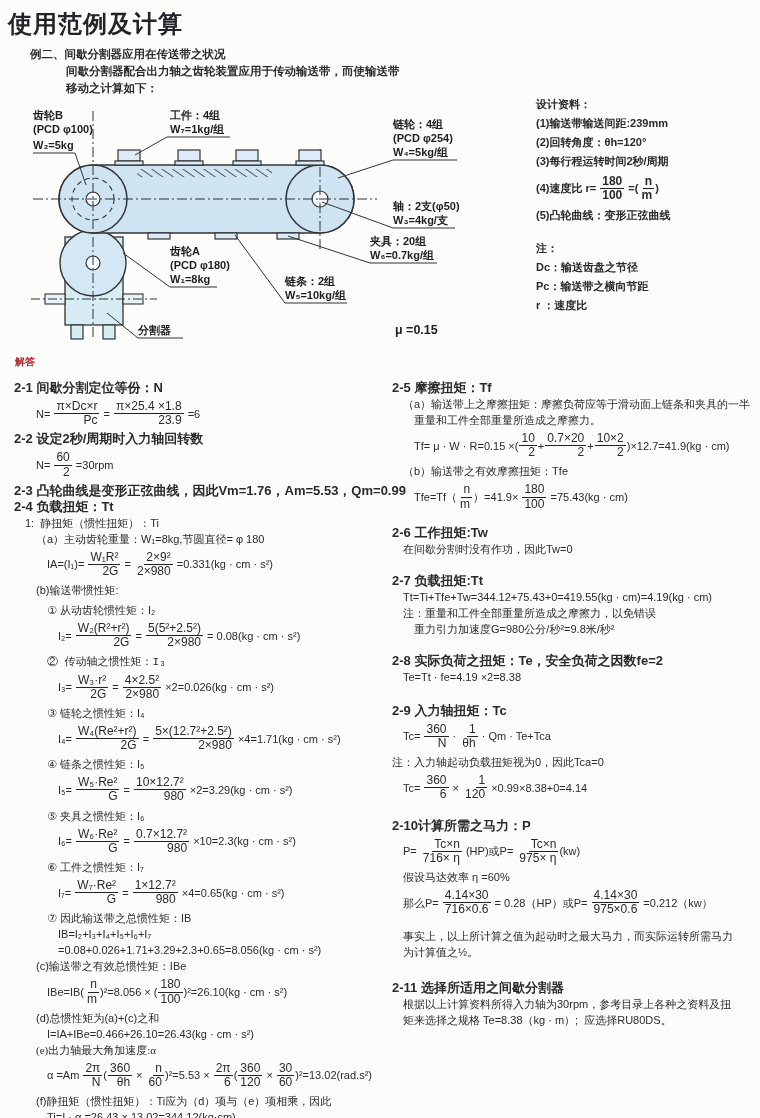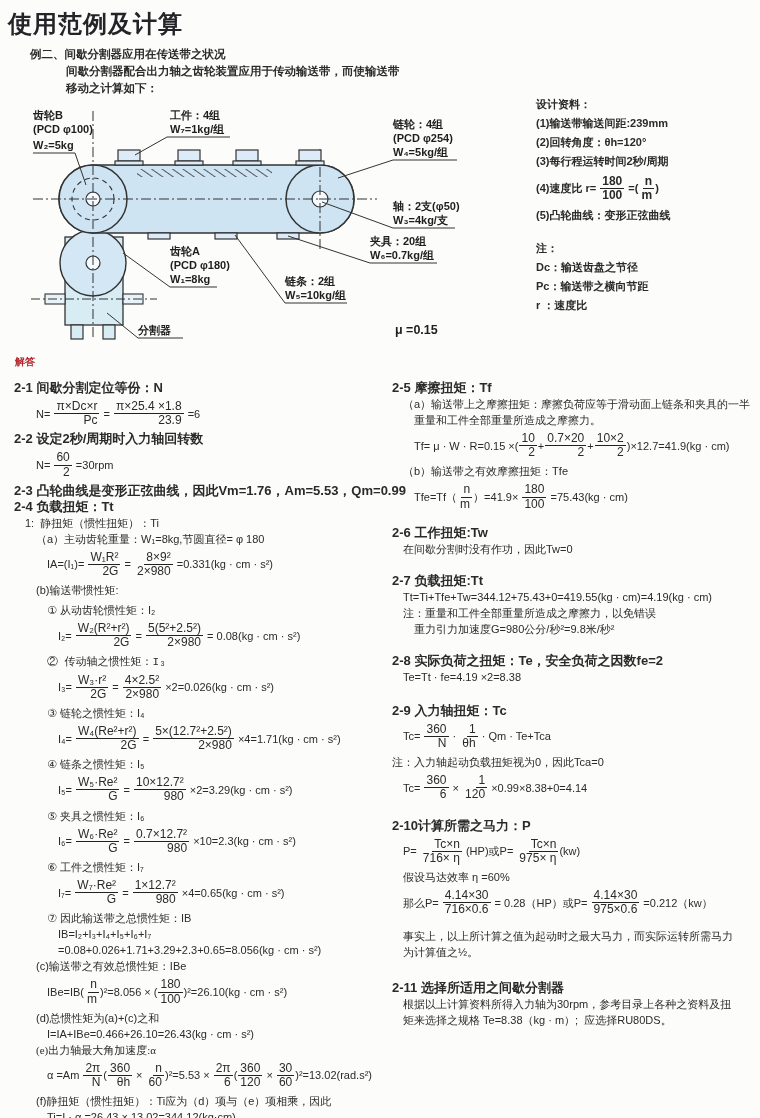--- a/index.html
+++ b/index.html
@@ -161,21 +161,21 @@
 <div id="answers-heading" class="abs">解答</div>
 <div id="col-left" class="abs">
     <div class="line sec"><span>2-1 间歇分割定位等份：N</span></div>
     <div class="line fm" style="padding-left: 22px;"><span>N= </span><span class="frac"><span class="fn">π×Dc×r</span><span class="fd">Pc</span></span><span> = </span><span class="frac"><span class="fn">π×25.4 ×1.8</span><span class="fd">23.9</span></span><span> =6</span></div>
     <div class="line sec"><span>2-2 设定2秒/周期时入力轴回转数</span></div>
     <div class="line fm" style="padding-left: 22px; margin-top: 4px;"><span>N= </span><span class="frac"><span class="fn">60</span><span class="fd">2</span></span><span> =30rpm</span></div>
     <div class="line sec"><span>2-3 凸轮曲线是变形正弦曲线，因此Vm=1.76，Am=5.53，Qm=0.99</span></div>
     <div class="line sec"><span>2-4 负载扭矩：Tt</span></div>
     <div class="line" style="padding-left: 11px;"><span>1:  静扭矩（惯性扭矩）：Ti</span></div>
     <div class="line" style="padding-left: 22px;"><span>（a）主动齿轮重量：W₁=8kg,节圆直径= φ 180</span></div>
-    <div class="line fm" style="padding-left: 33px;"><span>IA=(I₁)= </span><span class="frac"><span class="fn">W₁R²</span><span class="fd">2G</span></span><span> = </span><span class="frac"><span class="fn">8×9²</span><span class="fd">2×980</span></span><span> =0.331(kg · cm · s²)</span></div>
+    <div class="line fm" style="padding-left: 33px;"><span>IA=(I₁)= </span><span class="frac"><span class="fn">W₁R²</span><span class="fd">2G</span></span><span> = </span><span class="frac"><span class="fn">2×9²</span><span class="fd">2×980</span></span><span> =0.331(kg · cm · s²)</span></div>
     <div class="line" style="padding-left: 22px;"><span>(b)输送带惯性矩:</span></div>
     <div class="line" style="padding-left: 33px; margin-top: 4px;"><span>① 从动齿轮惯性矩：I₂</span></div>
     <div class="line fm" style="padding-left: 44px;"><span>I₂= </span><span class="frac"><span class="fn">W₂(R²+r²)</span><span class="fd">2G</span></span><span> = </span><span class="frac"><span class="fn">5(5²+2.5²)</span><span class="fd">2×980</span></span><span> = 0.08(kg · cm · s²)</span></div>
     <div class="line" style="padding-left: 33px; font-family: Liberation Mono, monospace;"><span>② 传动轴之惯性矩：I₃</span></div>
     <div class="line fm" style="padding-left: 44px;"><span>I₃= </span><span class="frac"><span class="fn">W₃·r²</span><span class="fd">2G</span></span><span> = </span><span class="frac"><span class="fn">4×2.5²</span><span class="fd">2×980</span></span><span> ×2=0.026(kg · cm · s²)</span></div>
     <div class="line" style="padding-left: 33px;"><span>③ 链轮之惯性矩：I₄</span></div>
     <div class="line fm" style="padding-left: 44px;"><span>I₄= </span><span class="frac"><span class="fn">W₄(Re²+r²)</span><span class="fd">2G</span></span><span> = </span><span class="frac"><span class="fn">5×(12.7²+2.5²)</span><span class="fd">2×980</span></span><span> ×4=1.71(kg · cm · s²)</span></div>
     <div class="line" style="padding-left: 33px;"><span>④ 链条之惯性矩：I₅</span></div>
     <div class="line fm" style="padding-left: 44px;"><span>I₅= </span><span class="frac"><span class="fn">W₅·Re²</span><span class="fd">G</span></span><span> = </span><span class="frac"><span class="fn">10×12.7²</span><span class="fd">980</span></span><span> ×2=3.29(kg · cm · s²)</span></div>
     <div class="line" style="padding-left: 33px;"><span>⑤ 夹具之惯性矩：I₆</span></div>

